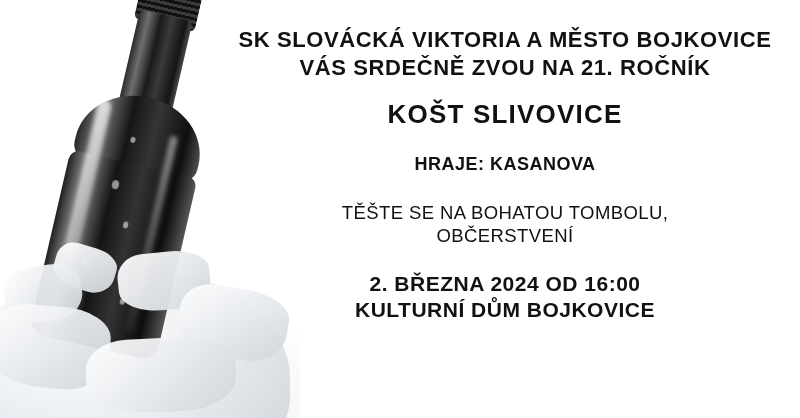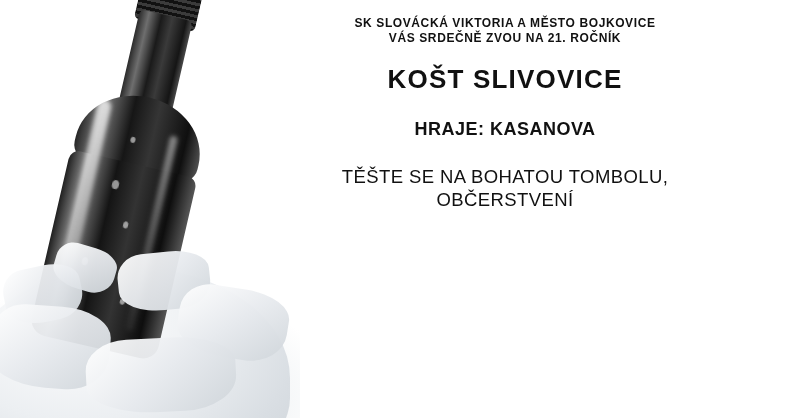--- a/index.html
+++ b/index.html
@@ -134,22 +134,22 @@
   .text-col {
     position: absolute;
     left: 210px;
     top: 0;
     width: 590px;
     height: 418px;
     text-align: center;
     color: #111111;
   }
   .intro {
-    margin-top: 16px;
-    font-size: 12px;
+    margin-top: 26px;
+    font-size: 22px;
     font-weight: 700;
     letter-spacing: .6px;
     line-height: 1.28;
     text-transform: uppercase;
   }
   .main-title {
     margin-top: 18px;
     font-size: 26px;
     font-weight: 700;
     letter-spacing: 1.2px;
@@ -225,15 +225,19 @@
 
     <div class="bands">
       <div>Hraje: Kasanova</div>
     </div>
 
     <div class="tombola">
       <div>Těšte se na bohatou tombolu,</div>
       <div>občerstvení</div>
     </div>
 
+    <div class="when">
+      <div>2. března 2024 od 16:00</div>
+      <div>Kulturní dům Bojkovice</div>
+    </div>
 
   </div>
 </div>
 
 </body></html>

